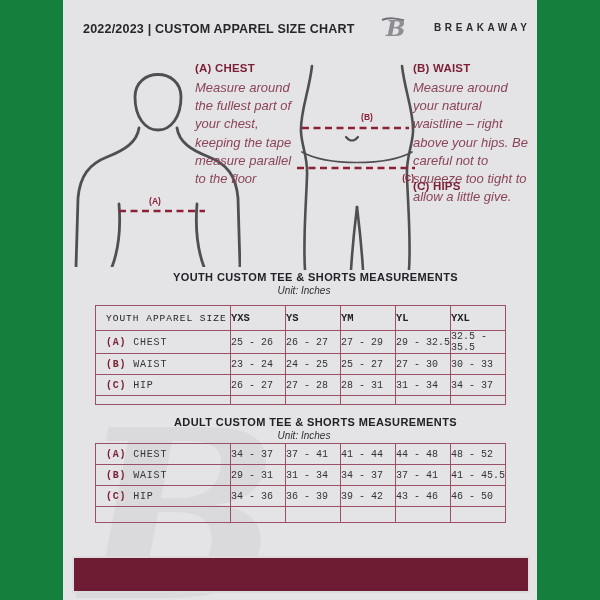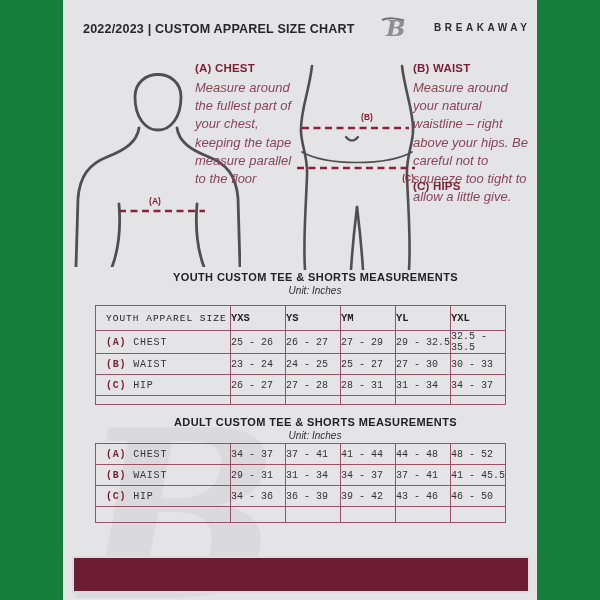--- a/index.html
+++ b/index.html
@@ -25,21 +25,21 @@
   .instr-waist { left:350px; top:62px; width:118px; }
   .instr-hips  { left:350px; top:180px; width:120px; }
 
   .fig { position:absolute; z-index:1; }
   .fig-torso { left:10px; top:57px; }
   .fig-lower { left:229px; top:60px; }
 
   
   .sec-title { position:absolute; left:0; width:505px; text-align:center; z-index:1;
                font-size:11px; font-weight:bold; color:#222226; letter-spacing:0.4px; }
-  .sec-unit  { position:absolute; left:15px; width:474px; text-align:center; z-index:1;
+  .sec-unit  { position:absolute; left:4px; width:474px; text-align:center; z-index:1;
                font-size:10px; font-style:italic; color:#2f2f33; }
   .t-youth-title { top:271px; } .t-youth-unit { top:285px; }
   .t-adult-title { top:416px; } .t-adult-unit { top:430px; }
 
   
   table.size { position:absolute; left:32px; width:410px; border-collapse:collapse;
                table-layout:fixed; z-index:1; background:transparent;font-family:Liberation Mono, monospace; }
   .tbl-youth { top:305px; } .tbl-adult { top:443px; }
   table.size td { border:1.4px solid #9b5066; 
                   font-size:10px; color:#333337; padding:0; }

